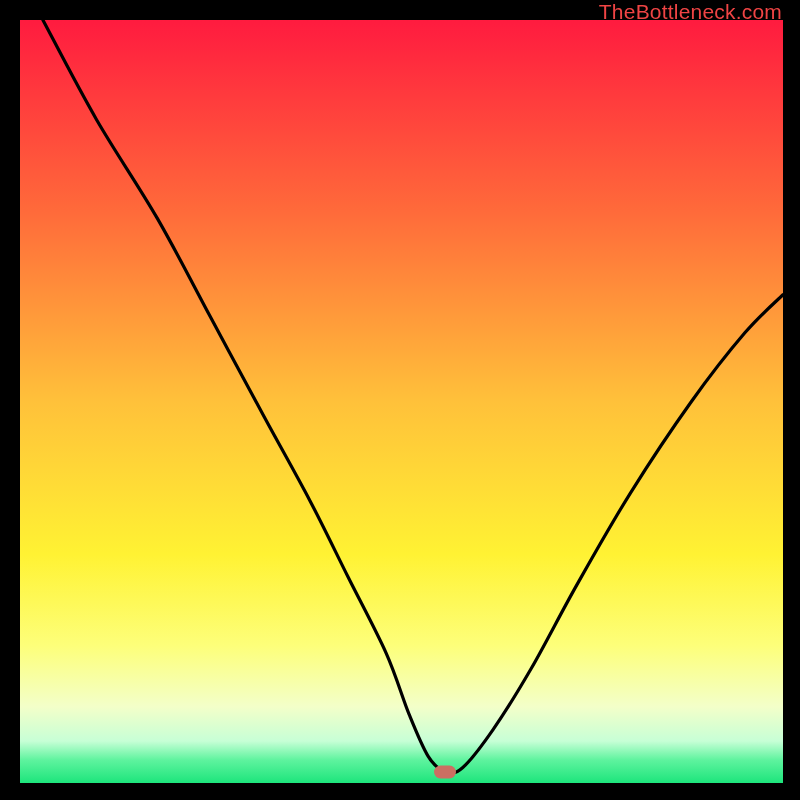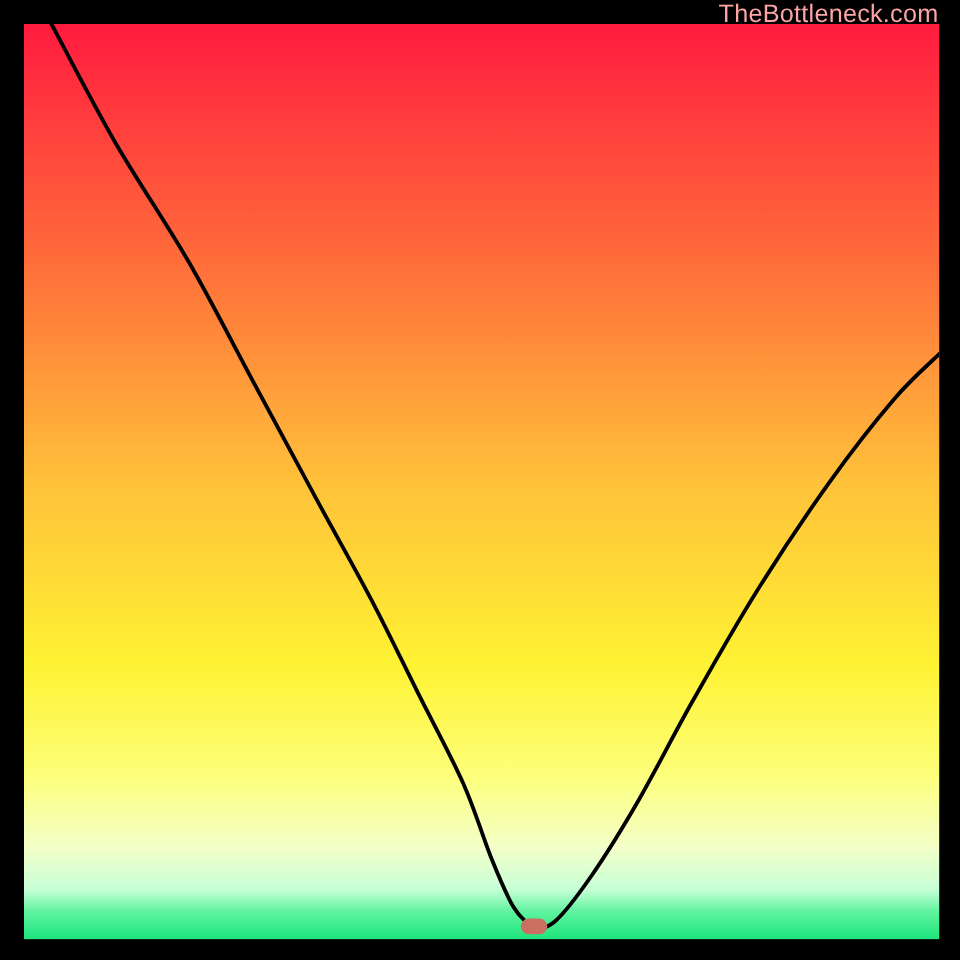--- a/index.html
+++ b/index.html
@@ -22,21 +22,21 @@
     left: 20px;
     top: 20px;
     width: 763px;
     height: 763px;
     overflow: hidden;
   }
   .watermark {
     position: absolute;
     top: 0px;
     right: 18px;
-    color: #fca5a5;
+    color: #ef4444;
     font-size: 21px;
     font-weight: 500;
     letter-spacing: 0.2px;
     z-index: 5;
     pointer-events: none;
   }
   .marker {
     position: absolute;
     width: 22px;
     height: 13px;

